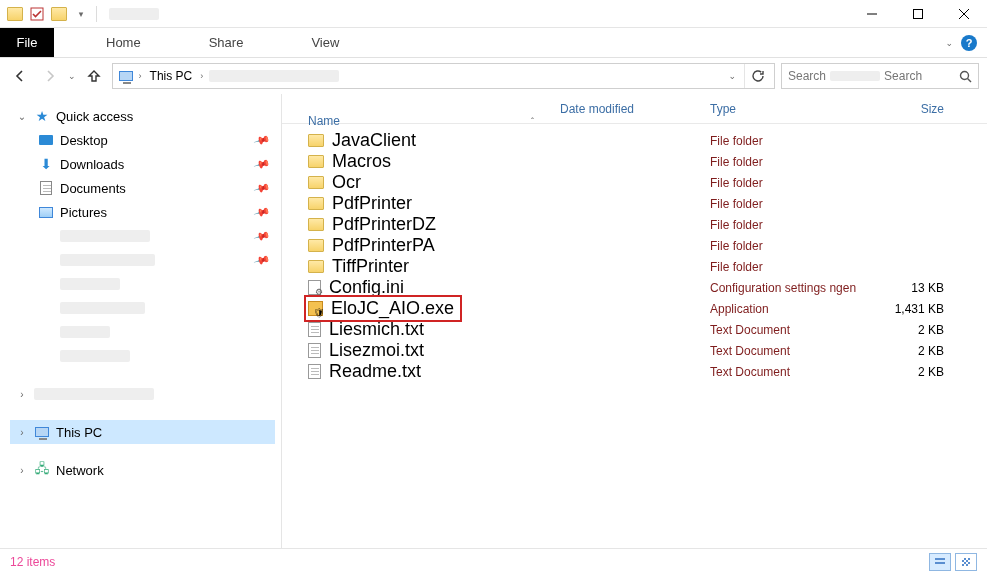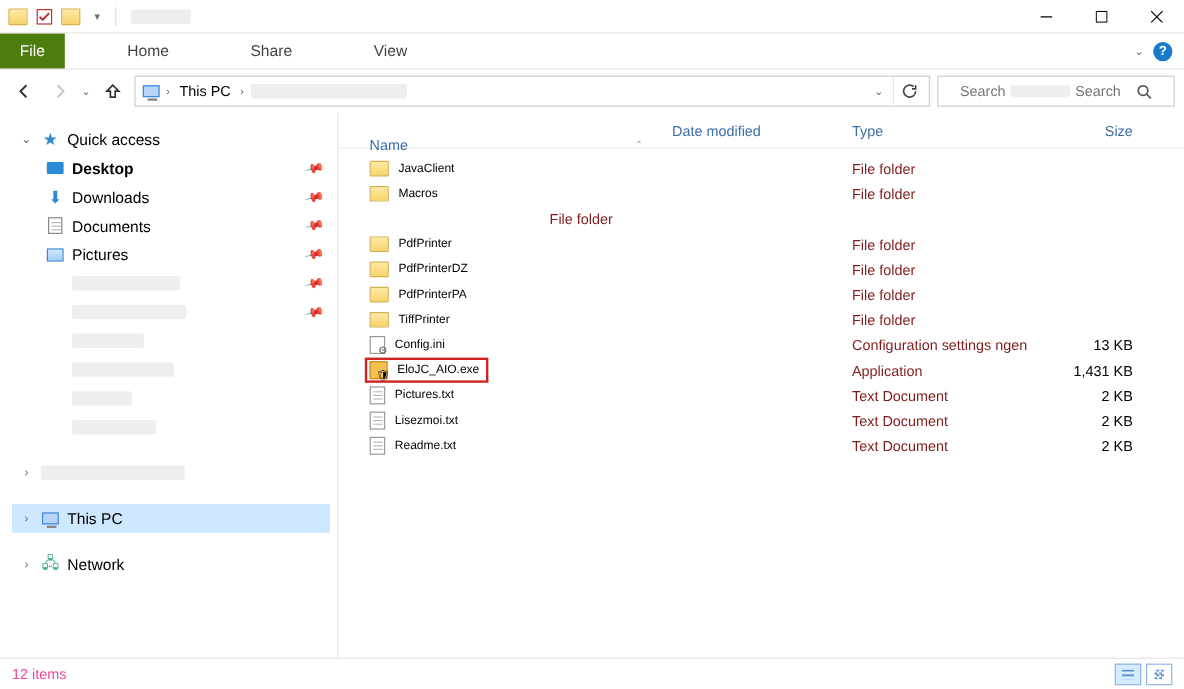--- a/index.html
+++ b/index.html
@@ -10,39 +10,39 @@
 .qat { display: flex; align-items: center; gap: 4px; padding: 0 6px; }
 .qat-icon { width: 18px; height: 18px; display:flex; align-items:center; justify-content:center; }
 .folder-icon-small { width:16px; height:14px; background: linear-gradient(#ffe9a6,#f7d36b); border:1px solid #d4b24b; border-radius:1px; }
 .qat-sep { width:1px; height:16px; background:#dcdcdc; margin:0 2px; }
 .qat-title-placeholder { width:50px; height:12px; background:#eee; margin-left:6px; border-radius:2px; }
 .win-controls { margin-left:auto; display:flex; }
 .win-btn { width:46px; height:28px; display:flex; align-items:center; justify-content:center; color:#000; cursor:pointer; }
 
 
 .ribbon { height: 30px; display:flex; align-items:stretch; border-bottom:1px solid #e1e1e1; }
-.file-tab { background:#4d7c0f; color:#fff; width:54px; display:flex; align-items:center; justify-content:center; font-size:13px; cursor:pointer; }
+.file-tab { background:#000000; color:#fff; width:54px; display:flex; align-items:center; justify-content:center; font-size:13px; cursor:pointer; }
 .tab { padding: 0 16px; display:flex; align-items:center; font-size:13px; color:#444; cursor:pointer;margin-left:36px; }
 .ribbon-collapse { margin-left:auto; display:flex; align-items:center; gap:8px; padding-right:10px; }
 .help-icon { width:16px; height:16px; background:#1979ca; border-radius:50%; color:#fff; display:flex; align-items:center; justify-content:center; font-size:11px; font-weight:bold; }
 
 
 .navbar { height: 36px; display:flex; align-items:center; gap:6px; padding: 4px 8px; }
 .nav-arrow { width:24px; height:24px; display:flex; align-items:center; justify-content:center; color:#555; cursor:pointer; }
 .nav-arrow.disabled { color:#c7c7c7; cursor:default; }
 .addr { flex:1; height:26px; border:1px solid #cfcfcf; display:flex; align-items:center; padding:0 4px; gap:4px; }
 .addr-icon { width:18px; height:18px; display:flex; align-items:center; justify-content:center; }
 .pc-icon-sm { width:14px;height:10px; border:1px solid #3f87d9; background:#b7d6f5; position:relative; }
 .pc-icon-sm::after { content:""; position:absolute; left:3px; top:10px; width:8px; height:2px; background:#888; }
 .crumb { padding:2px 4px; font-size:12px; color:#000; display:flex; align-items:center; gap:4px; }
 .crumb-sep { color:#666; font-size:9px; }
 .addr-placeholder { width:130px; height:12px; background:#eee; border-radius:2px; margin-left:2px; }
 .addr-tail { margin-left:auto; display:flex; align-items:center; gap:6px; padding-right:4px; }
 .refresh { width:26px; height:24px; display:flex; align-items:center; justify-content:center; border-left:1px solid #e5e5e5; color:#555; cursor:pointer; }
-.search { width:198px; height:26px; border:1px solid #cfcfcf; display:flex; align-items:center; padding:0 18px; gap:4px; color:#777; }
+.search { width:198px; height:26px; border:1px solid #cfcfcf; display:flex; align-items:center; padding:0 6px; gap:4px; color:#777; }
 .search input { border:none; outline:none; flex:1; font-size:12px; color:#000; background:transparent; }
 .search-placeholder { width:50px; height:10px; background:#eee; border-radius:2px; }
 .search-icon { color:#555; }
 
 
 .body { flex:1; display:flex; min-height:0; }
 .nav { width:282px; border-right:1px solid #e5e5e5; padding:10px 6px 10px 10px; overflow:auto; }
 .nav-item { display:flex; align-items:center; height:24px; padding:0 6px; gap:6px; cursor:pointer; border-radius:0; }
 .nav-item.selected { background:#cde8ff; }
 .nav-item .exp { width:12px; color:#6b6b6b; font-size:10px; text-align:center; }
@@ -80,21 +80,21 @@
 
 .rows { padding: 6px 0 0 18px; overflow:auto; flex:1; }
 .row { display:flex; align-items:center; height:21px; cursor:pointer; }
 .row .cell { padding:0 8px; }
 .row .name-cell { width:252px; display:flex; align-items:center; gap:8px; }
 .row .date-cell { width:150px; }
 .row .type-cell { width:170px; color:#7f1d1d; }
 .row .size-cell { width:80px; text-align:right; }
 .date-placeholder { width:90px; height:10px; background:#eaeaea; border-radius:2px; }
 .row.highlighted .name-cell .name-box { border:2px solid #d02424; padding:1px 6px 1px 2px; margin-left:-4px; display:flex; align-items:center; gap:8px;}
-.name-text { font-size:10px; color:#000; }
+.name-text { font-size:18px; color:#000; }
 
 
 .status { height:26px; border-top:1px solid #e5e5e5; display:flex; align-items:center; padding:0 10px; font-size:12px; color:#ec4899; }
 .view-toggles { margin-left:auto; display:flex; gap:4px; }
 .vt { width:22px; height:18px; border:1px solid #8fb7e2; display:flex; align-items:center; justify-content:center; cursor:pointer; }
 .vt.active { background:#d7ebff; }
 .vt-lines { width:10px; height:8px; background:linear-gradient(#5a8ed0 2px, transparent 2px) 0 0/100% 4px; }
 .vt-grid { width:8px;height:8px; background:conic-gradient(#5a8ed0 0 25%, transparent 0 50%, #5a8ed0 0 75%, transparent 0); background-size:4px 4px;}
 
 svg { display:block; }
@@ -204,21 +204,21 @@
 </div>
 
 <div class="body">
 
   <div class="nav">
     <div class="nav-item">
       <span class="exp">⌄</span>
       <span class="nav-icon star-icon">★</span>
       <span class="nav-label">Quick access</span>
     </div>
-    <div class="nav-item" style="padding-left:28px;font-weight:bold;">
+    <div class="nav-item" style="padding-left:28px;">
       <span class="nav-icon">
           <span class="desktop-icon"></span>
         </span>
       <span class="nav-label">Desktop</span>
       <span class="pin">📌</span>
     </div>
     <div class="nav-item" style="padding-left:28px;">
       <span class="nav-icon download-arrow">⬇</span>
       <span class="nav-label">Downloads</span>
       <span class="pin">📌</span>
@@ -311,20 +311,24 @@
         <div class="row">
           <div class="cell name-cell">
             <span class="folder-icon"></span>
             <span class="name-text">Macros</span>
           </div>
           <div class="cell date-cell"><span class="date-placeholder"></span></div>
           <div class="cell type-cell">File folder</div>
           <div class="cell size-cell"></div>
         </div>
         <div class="row">
+          <div class="cell name-cell">
+            <span class="folder-icon"></span>
+            <span class="name-text">Ocr</span>
+          </div>
           <div class="cell date-cell"><span class="date-placeholder"></span></div>
           <div class="cell type-cell">File folder</div>
           <div class="cell size-cell"></div>
         </div>
         <div class="row">
           <div class="cell name-cell">
             <span class="folder-icon"></span>
             <span class="name-text">PdfPrinter</span>
           </div>
           <div class="cell date-cell"><span class="date-placeholder"></span></div>
@@ -374,21 +378,21 @@
               <span class="name-text">EloJC_AIO.exe</span>
             </span>
           </div>
           <div class="cell date-cell"><span class="date-placeholder"></span></div>
           <div class="cell type-cell">Application</div>
           <div class="cell size-cell">1,431 KB</div>
         </div>
         <div class="row">
           <div class="cell name-cell">
             <span class="text-file-icon"></span>
-            <span class="name-text">Pictures.txt</span>
+            <span class="name-text">Liesmich.txt</span>
           </div>
           <div class="cell date-cell"><span class="date-placeholder"></span></div>
           <div class="cell type-cell">Text Document</div>
           <div class="cell size-cell">2 KB</div>
         </div>
         <div class="row">
           <div class="cell name-cell">
             <span class="text-file-icon"></span>
             <span class="name-text">Lisezmoi.txt</span>
           </div>

